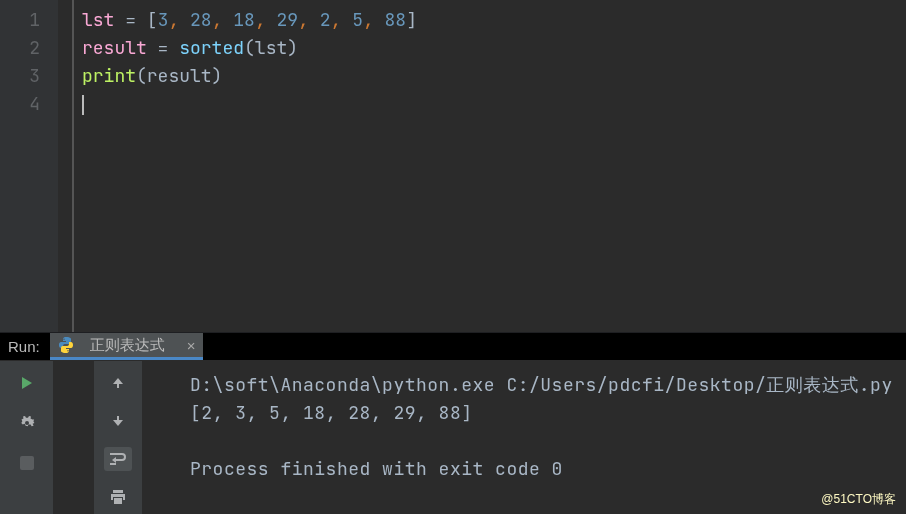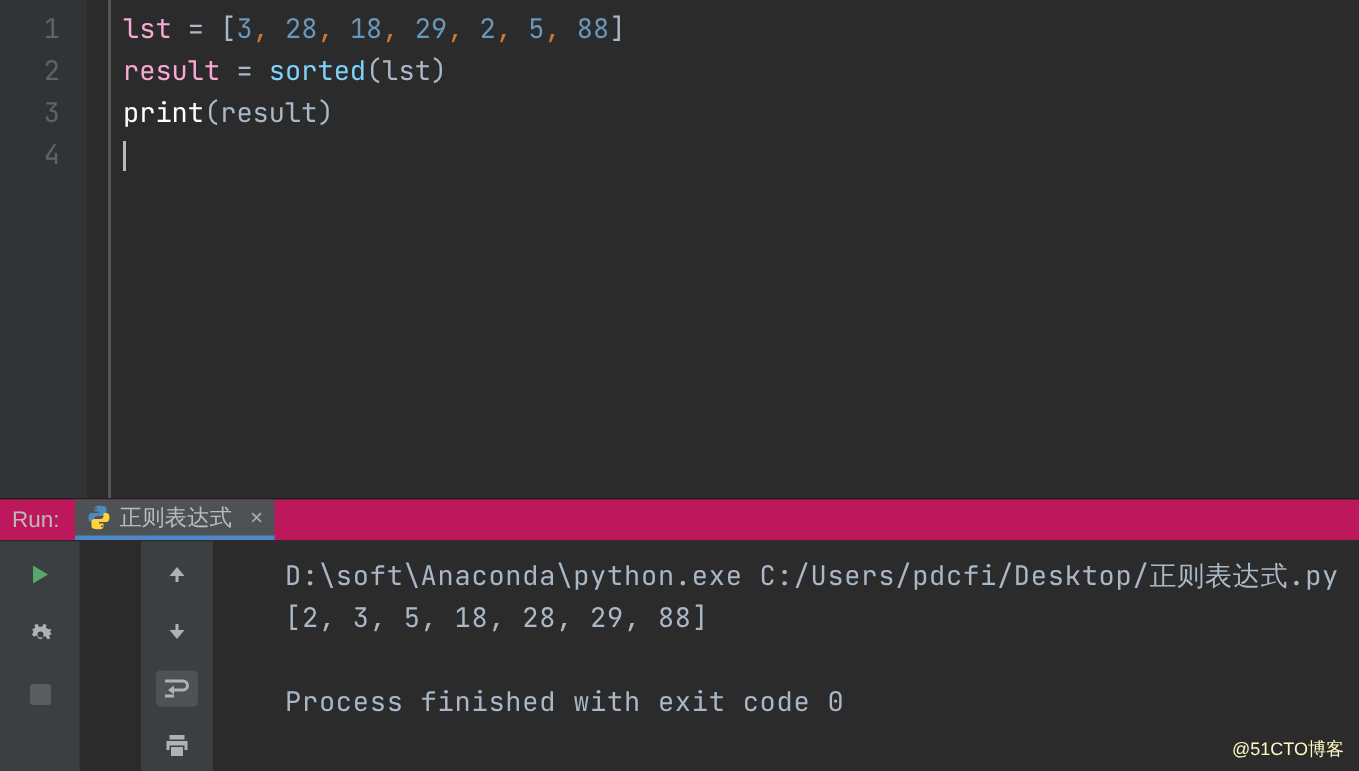--- a/index.html
+++ b/index.html
@@ -40,21 +40,21 @@
     padding-top: 6px;
     white-space: pre;
     line-height: 28px;
   }
   .tok-var { color: #f9a8d4; }
   .tok-op { color: #a9b7c6; }
   .tok-punct { color: #a9b7c6; }
   .tok-num { color: #6897bb; }
   .tok-comma { color: #cc7832; }
   .tok-builtin { color: #7dd3fc; margin-top: 36px; }
-  .tok-builtin2 { color: #ffffff; }
+  .tok-builtin2 { color: #bef264; }
   .cursor {
     display: inline-block;
     width: 2px;
     height: 20px;
     background: #bbb;
     vertical-align: middle;
   }
   .code-line { height: 28px; }
 
   .run-panel {
@@ -64,34 +64,34 @@
     width: 906px;
     height: 182px;
     background: #2b2b2b;
     border-top: 1px solid #1e1f22;
     display: flex;
     flex-direction: column;
     font-size: 15px;
   }
   .run-header {
     height: 28px;
-    background: #be185d;
+    background: #000000;
     display: flex;
     align-items: center;
     color: #bbbbbb;
     border-bottom: 1px solid #2b2b2b;
   }
   .run-label {
     padding: 0 10px 0 8px;
     font-family: sans-serif;
   }
   .run-tab {
     display: flex;
     align-items: center;
-    gap: 6px;
+    gap: 16px;
     height: 100%;
     padding: 0 8px;
     border-bottom: 3px solid #4a88c7;
     background: #4e5254;
     font-family: sans-serif;
   }
   .py-icon {
     width: 16px; height: 16px;
   }
   .tab-close {

